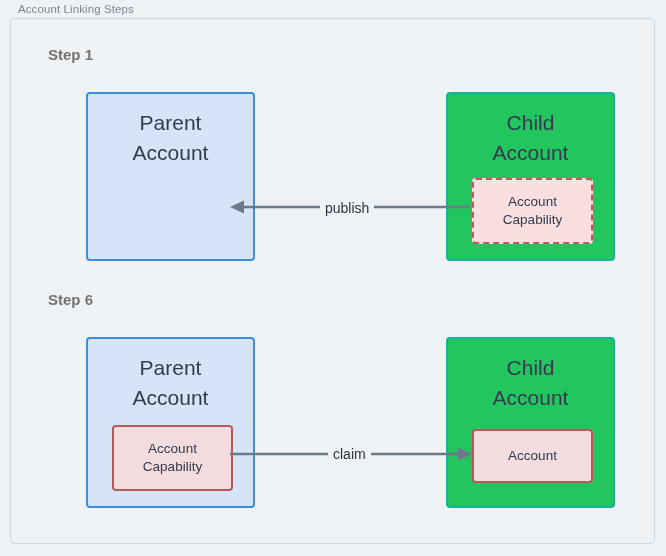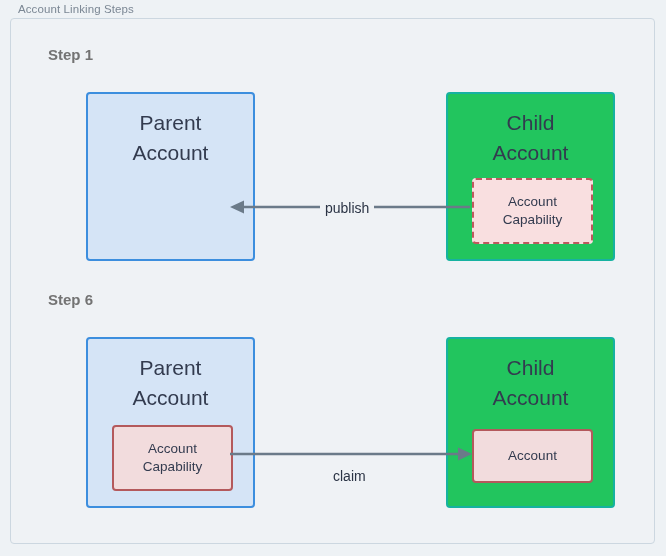--- a/index.html
+++ b/index.html
@@ -135,21 +135,21 @@
   .arrow-head { fill: #6b7a89; }
   .arrow-label {
     position: absolute;
     font-size: 14px;
     color: #2b3445;
     background: #eff2f5;
     padding: 0 5px;
     white-space: nowrap;
   }
   #label-publish { left: 320px; top: 200px; }
-  #label-claim   { left: 328px; top: 468px; }
+  #label-claim   { left: 328px; top: 446px; }
 </style>
 </head>
 <body>
 
 <div id="canvas">
 
   <div class="frame-title">Account Linking Steps</div>
   <div class="frame"></div>
 
   <div class="step-label step1-label">Step 1</div>

